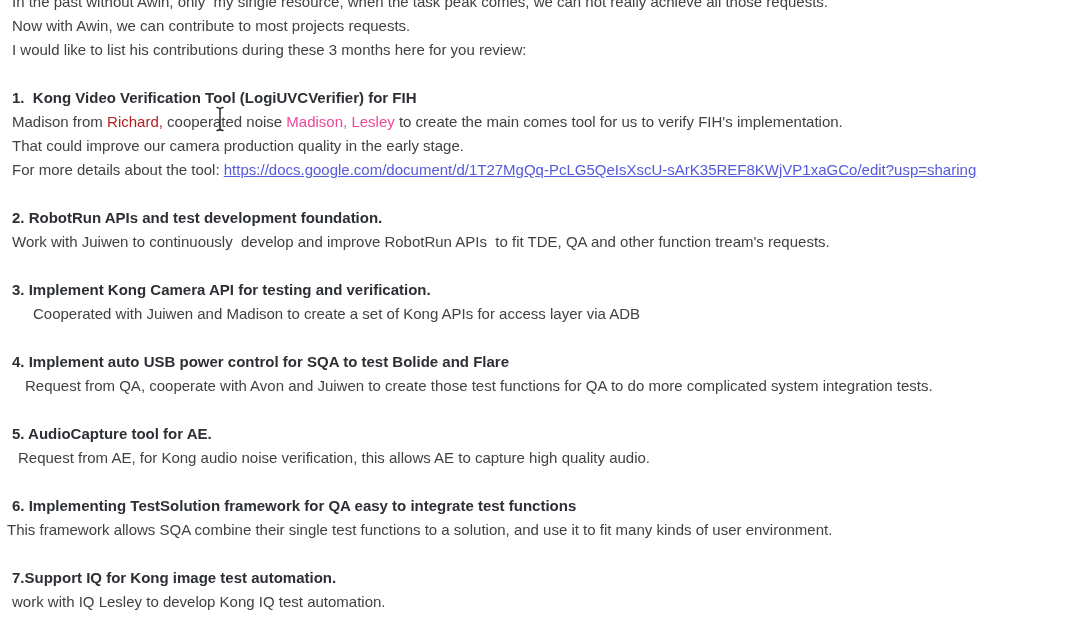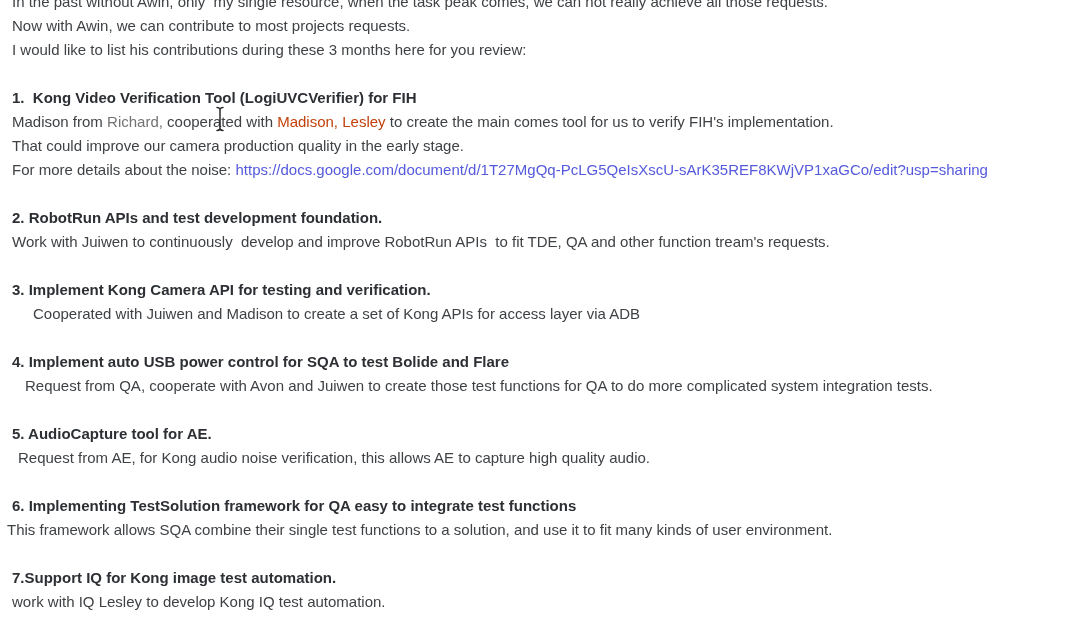--- a/index.html
+++ b/index.html
@@ -23,24 +23,25 @@
   }
   .heading {
     font-weight: 700;
     color: #2c2f33;
   }
   .spacer { height: 24px; }
   .pl33 { padding-left: 33px; }
   .pl25 { padding-left: 25px; }
   .pl18 { padding-left: 18px; }
   .pl7  { padding-left: 7px; }
-  .name-purple { color: #737373; }
-  .name-blue   { color: #c2410c; }
+  .name-purple { color: #b91c1c; }
+  .name-blue   { color: #ec4899; }
   .doc-link {
     color: #555adc;
+    text-decoration: underline;
     cursor: pointer;
   }
   .ibeam-cursor {
     position: absolute;
     left: 214px;
     top: 116px;
     pointer-events: none;
   }
 </style>
 </head>
@@ -48,23 +49,23 @@
 
 <div class="doc">
 
   <div class="line">In the past without Awin, only  my single resource, when the task peak comes, we can not really achieve all those requests.</div>
   <div class="line">Now with Awin, we can contribute to most projects requests.</div>
   <div class="line">I would like to list his contributions during these 3 months here for you review:</div>
 
   <div class="spacer"></div>
 
   <div class="line heading">1.  Kong Video Verification Tool (LogiUVCVerifier) for FIH</div>
-  <div class="line"><span>Madison from </span><span class="name-purple">Richard,</span><span> cooperated with </span><span class="name-blue">Madison,</span><span> </span><span class="name-blue">Lesley</span><span> to create the main comes tool for us to verify FIH's implementation.</span></div>
+  <div class="line"><span>Madison from </span><span class="name-purple">Richard,</span><span> cooperated noise </span><span class="name-blue">Madison,</span><span> </span><span class="name-blue">Lesley</span><span> to create the main comes tool for us to verify FIH's implementation.</span></div>
   <div class="line">That could improve our camera production quality in the early stage.</div>
-  <div class="line"><span>For more details about the noise: </span><span class="doc-link">https://docs.google.com/document/d/1T27MgQq-PcLG5QeIsXscU-sArK35REF8KWjVP1xaGCo/edit?usp=sharing</span></div>
+  <div class="line"><span>For more details about the tool: </span><span class="doc-link">https://docs.google.com/document/d/1T27MgQq-PcLG5QeIsXscU-sArK35REF8KWjVP1xaGCo/edit?usp=sharing</span></div>
 
   <div class="spacer"></div>
 
   <div class="line heading">2. RobotRun APIs and test development foundation.</div>
   <div class="line">Work with Juiwen to continuously  develop and improve RobotRun APIs  to fit TDE, QA and other function tream's requests.</div>
 
   <div class="spacer"></div>
 
   <div class="line heading">3. Implement Kong Camera API for testing and verification.</div>
   <div class="line pl33">Cooperated with Juiwen and Madison to create a set of Kong APIs for access layer via ADB</div>

